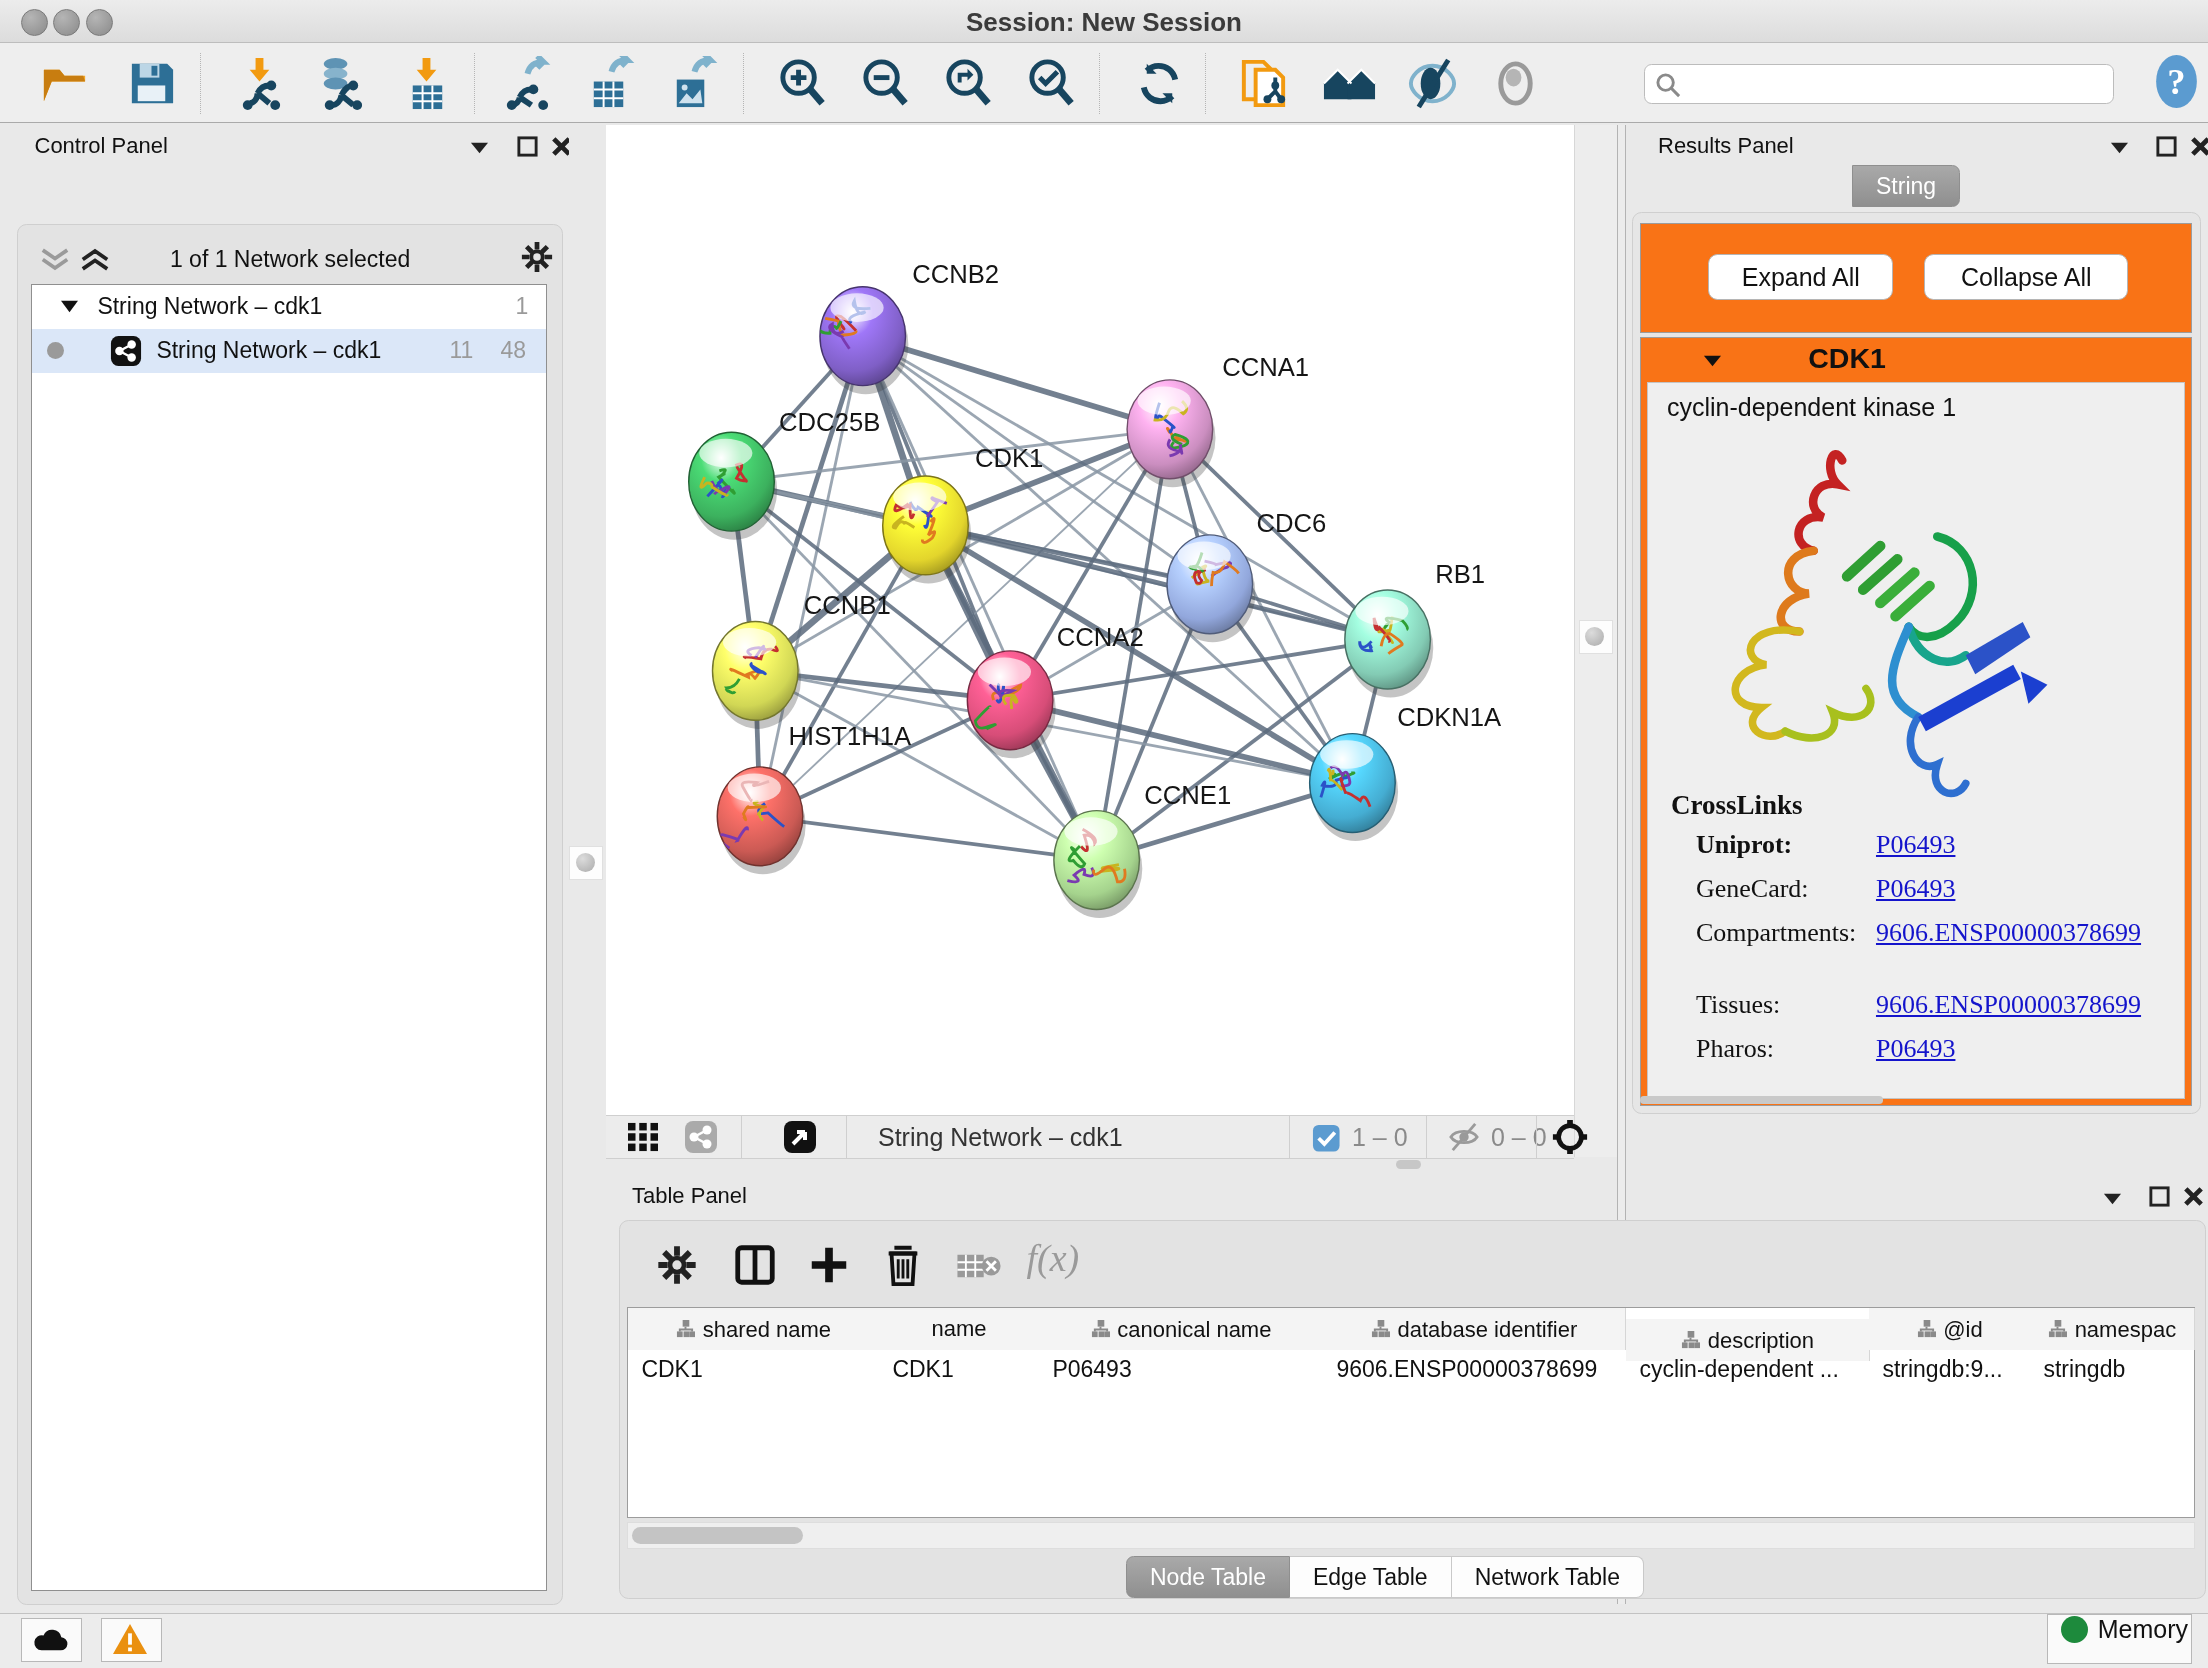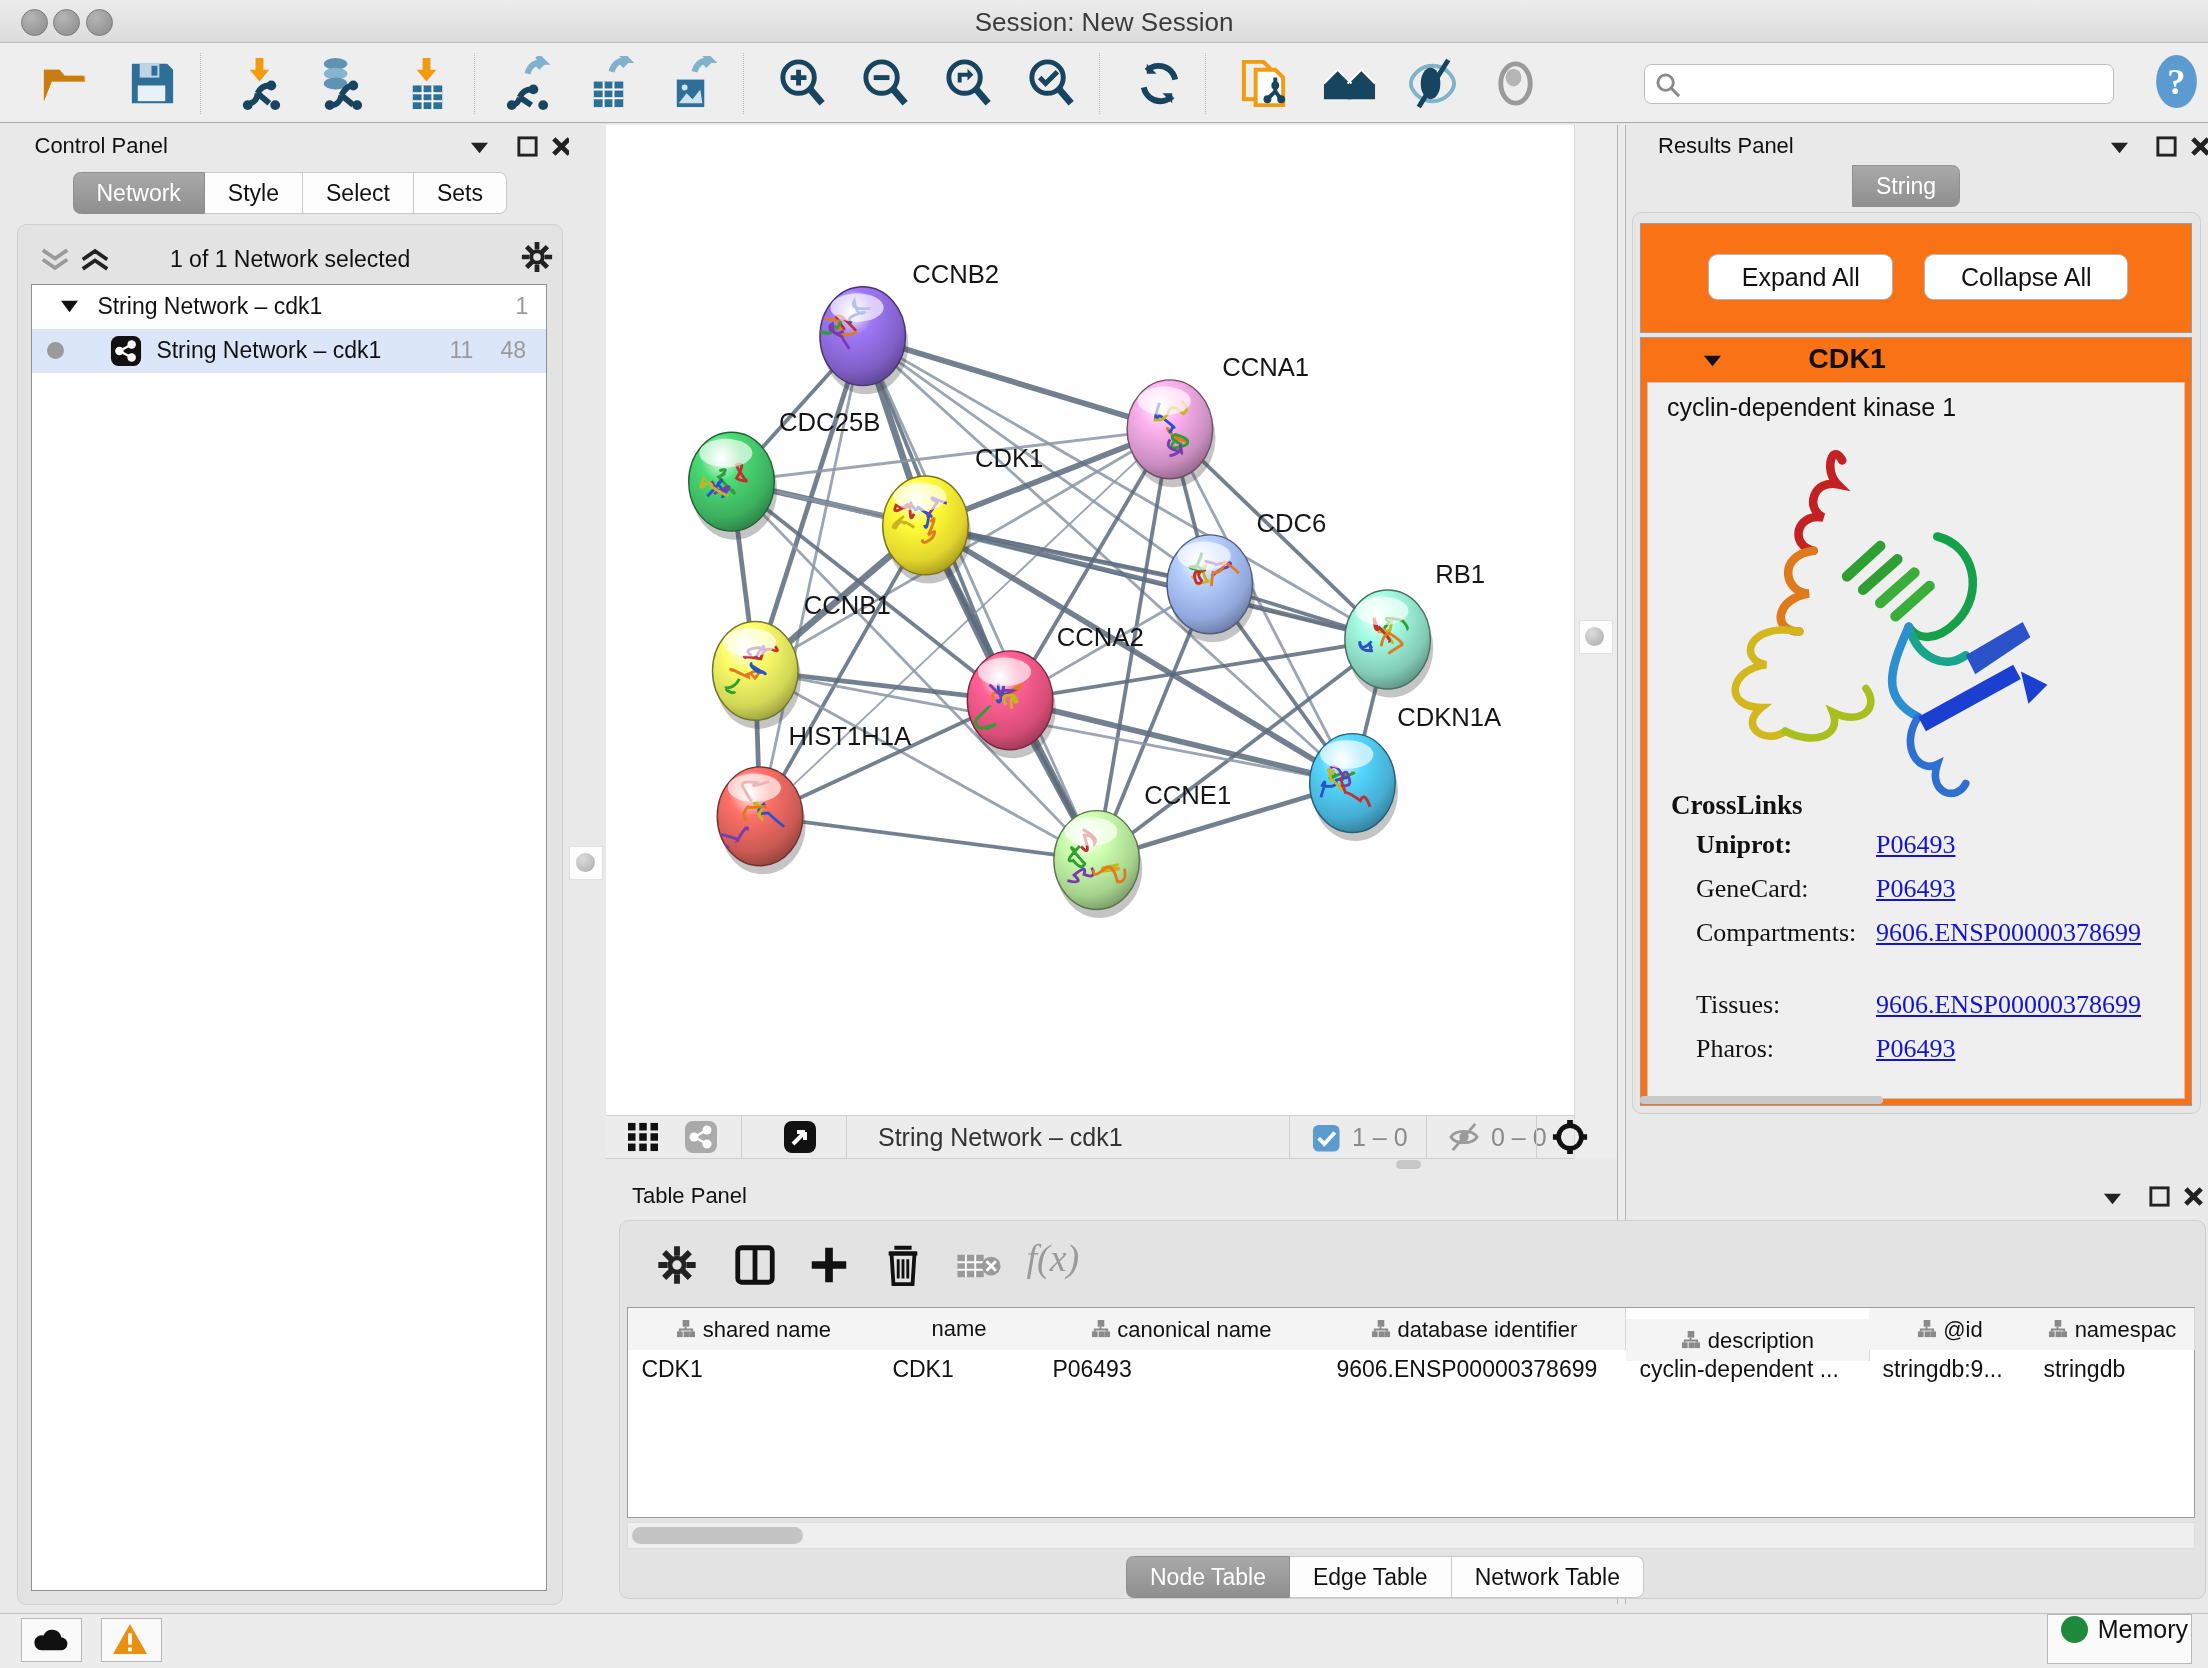--- a/index.html
+++ b/index.html
@@ -1,21 +1,21 @@
 <!DOCTYPE html>
 <html style="font-size:15px"><head>
 <meta charset="utf-8">
 <style>
   html,body{margin:0;padding:0;background:#e9e9e9;font-family:"Liberation Sans",sans-serif;}
   #window{position:relative;width:2208px;height:1668px;background:#e9e9e9;overflow:hidden;}
   .abs{position:absolute;}
   
   #titlebar{left:0;top:0;width:2208px;height:42px;background:linear-gradient(#ececec,#dcdcdc);border-bottom:1px solid #bdbdbd;}
   .tlight{position:absolute;top:8.6px;width:25px;height:25px;border-radius:50%;background:radial-gradient(circle at 35% 30%,#b5b5b5,#8a8a8a);border:1px solid #7a7a7a;}
-  #wtitle{position:absolute;left:0;right:0;top:6.7px;text-align:center;font-size:26px;color:#3b3b3b;}
+  #wtitle{position:absolute;left:0;right:0;top:6.7px;text-align:center;font-size:26px;color:#3b3b3b;font-weight:bold;}
   
   #toolbar{left:0;top:43px;width:2208px;height:79px;background:#eeeeee;border-bottom:1px solid #aaaaaa;}
   .tbi{position:absolute;top:13.3px;width:55px;height:55px;cursor:default;}
   .tsep{position:absolute;top:9.5px;width:0;height:61px;border-left:1.9px dotted #b5b5b5;}
   #searchbox{position:absolute;left:1644px;top:21px;width:468px;height:38px;background:#ffffff;border:1px solid #bcbcbc;border-radius:7.6px;}
   #searchbox svg{position:absolute;left:9.5px;top:6.7px;}
   #searchbox input{position:absolute;left:42px;top:1.9px;width:409px;height:30px;border:none;outline:none;font-size:23px;background:transparent;}
   
   .ptitle{font-size:22px;color:#111;}
   .groupbox{background:#e3e3e3;border:1px solid #cfcfcf;border-radius:9.5px;}
@@ -199,21 +199,20 @@
     <span class="ptitle abs" style="left:25px;top:7.6px">Control Panel</span>
     <svg class="abs" style="left:457px;top:13.3px" width="25" height="19" viewBox="0 0 26 20">
         <path d="M4 5h18l-9 11z" fill="#222"></path>
       </svg>
     <svg class="abs" style="left:506px;top:9.5px" width="23" height="23" viewBox="0 0 24 24">
         <rect x="3" y="3" width="18" height="18" fill="none" stroke="#222" stroke-width="3"></rect>
       </svg>
     <svg class="abs" style="left:540px;top:9.5px" width="23" height="23" viewBox="0 0 24 24">
         <path d="M4 4l16 16M20 4 4 20" stroke="#222" stroke-width="5"></path>
       </svg>
-    <div class="abs" style="left:63px;top:47px" id="cp-tabs"><span class="tabbtn first sel">Network</span><span class="tabbtn">Style</span><span class="tabbtn">Select</span><span class="tabbtn last">Sets</span></div>
     <div class="groupbox abs" style="left:7.6px;top:99px;width:544px;height:1379px">
       <svg class="abs" style="left:21px;top:21px" width="32" height="27" viewBox="0 0 34 28">
           <path d="M4 4l13 9L30 4M4 14l13 9 13-9" fill="none" stroke="#9a9a9a" stroke-width="4"></path>
         </svg>
       <svg class="abs" style="left:61px;top:21px" width="32" height="27" viewBox="0 0 34 28">
           <path d="M4 24l13-9 13 9M4 14l13-9 13 9" fill="none" stroke="#222" stroke-width="4"></path>
         </svg>
       <span class="abs" style="left:0;width:544px;text-align:center;top:21px;font-size:23px;color:#111">1 of 1 Network selected</span>
       <svg class="abs" style="left:502px;top:15px" width="34" height="34" viewBox="0 0 36 36">
           <g fill="#222">

